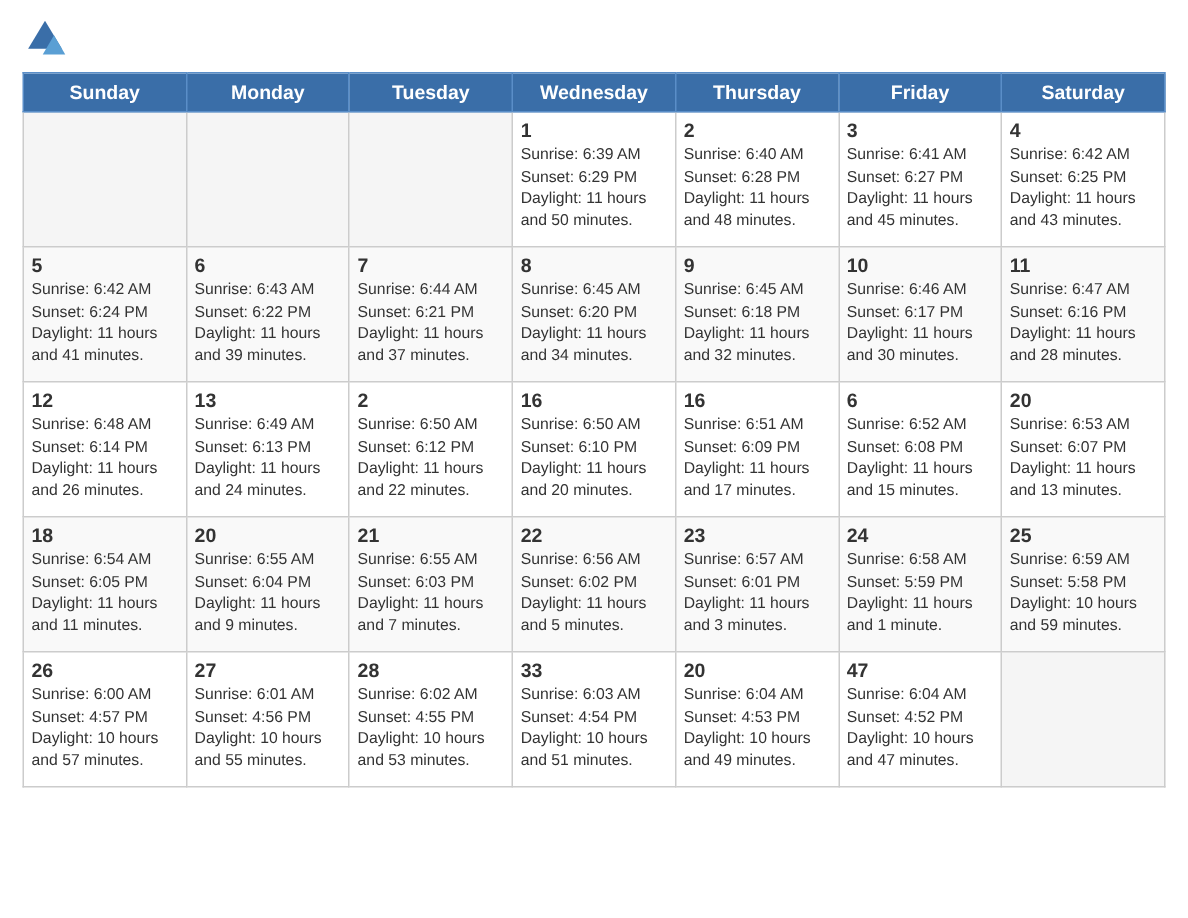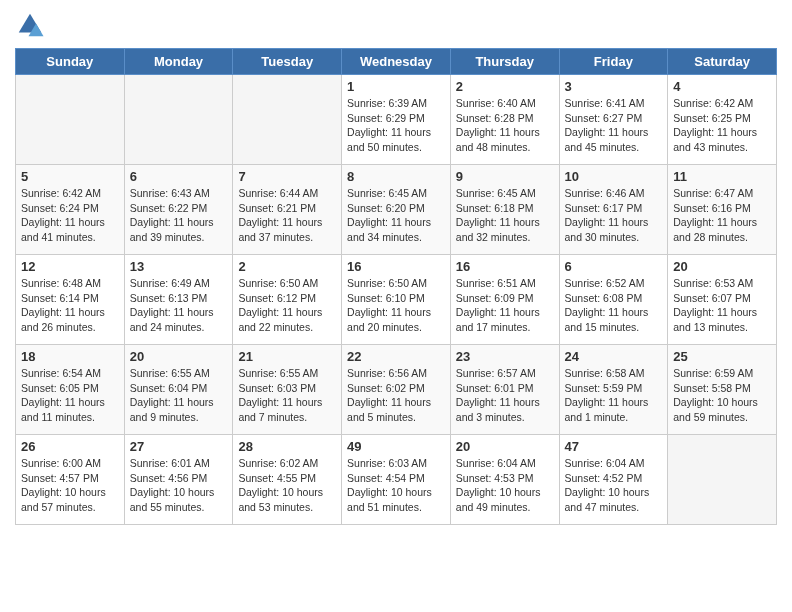--- a/index.html
+++ b/index.html
@@ -244,21 +244,21 @@
           </td>
           <td>
             <div class="day-number">27</div>
             <div class="day-info">Sunrise: 6:01 AM<br>Sunset: 4:56 PM<br>Daylight: 10 hours and 55 minutes.</div>
           </td>
           <td>
             <div class="day-number">28</div>
             <div class="day-info">Sunrise: 6:02 AM<br>Sunset: 4:55 PM<br>Daylight: 10 hours and 53 minutes.</div>
           </td>
           <td>
-            <div class="day-number">49</div>
+            <div class="day-number">33</div>
             <div class="day-info">Sunrise: 6:03 AM<br>Sunset: 4:54 PM<br>Daylight: 10 hours and 51 minutes.</div>
           </td>
           <td>
             <div class="day-number">20</div>
             <div class="day-info">Sunrise: 6:04 AM<br>Sunset: 4:53 PM<br>Daylight: 10 hours and 49 minutes.</div>
           </td>
           <td>
             <div class="day-number">47</div>
             <div class="day-info">Sunrise: 6:04 AM<br>Sunset: 4:52 PM<br>Daylight: 10 hours and 47 minutes.</div>
           </td>

